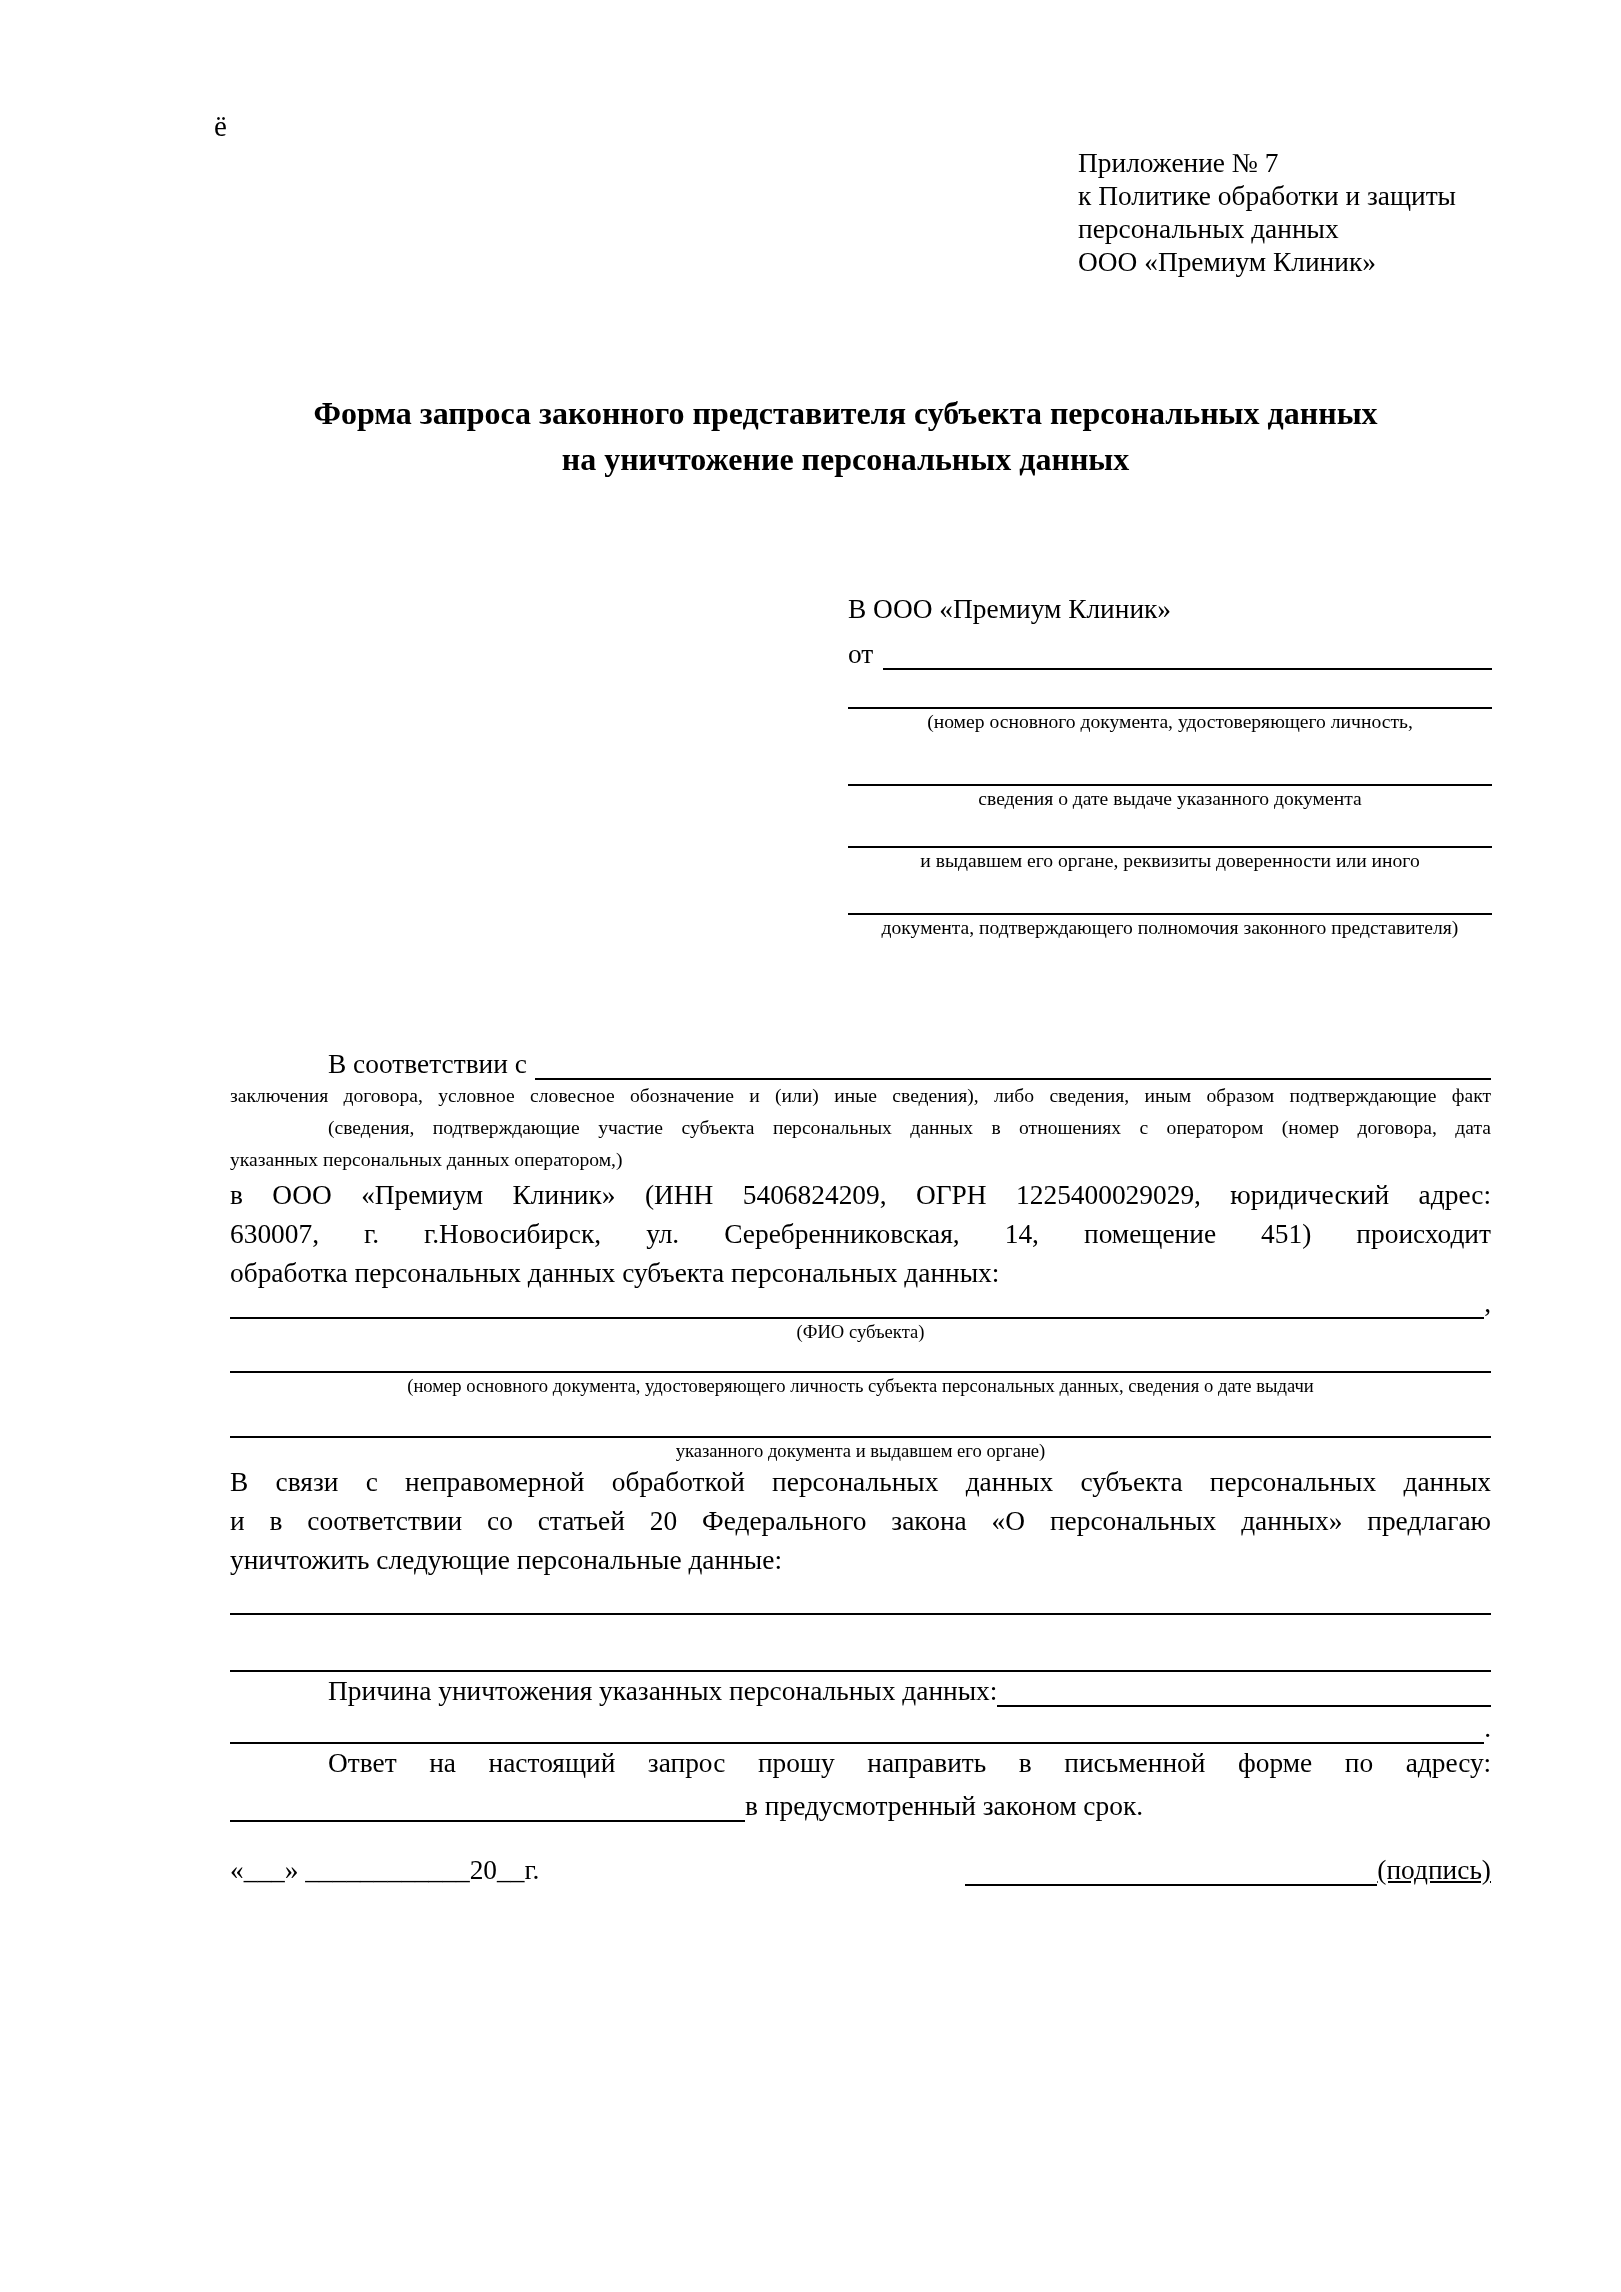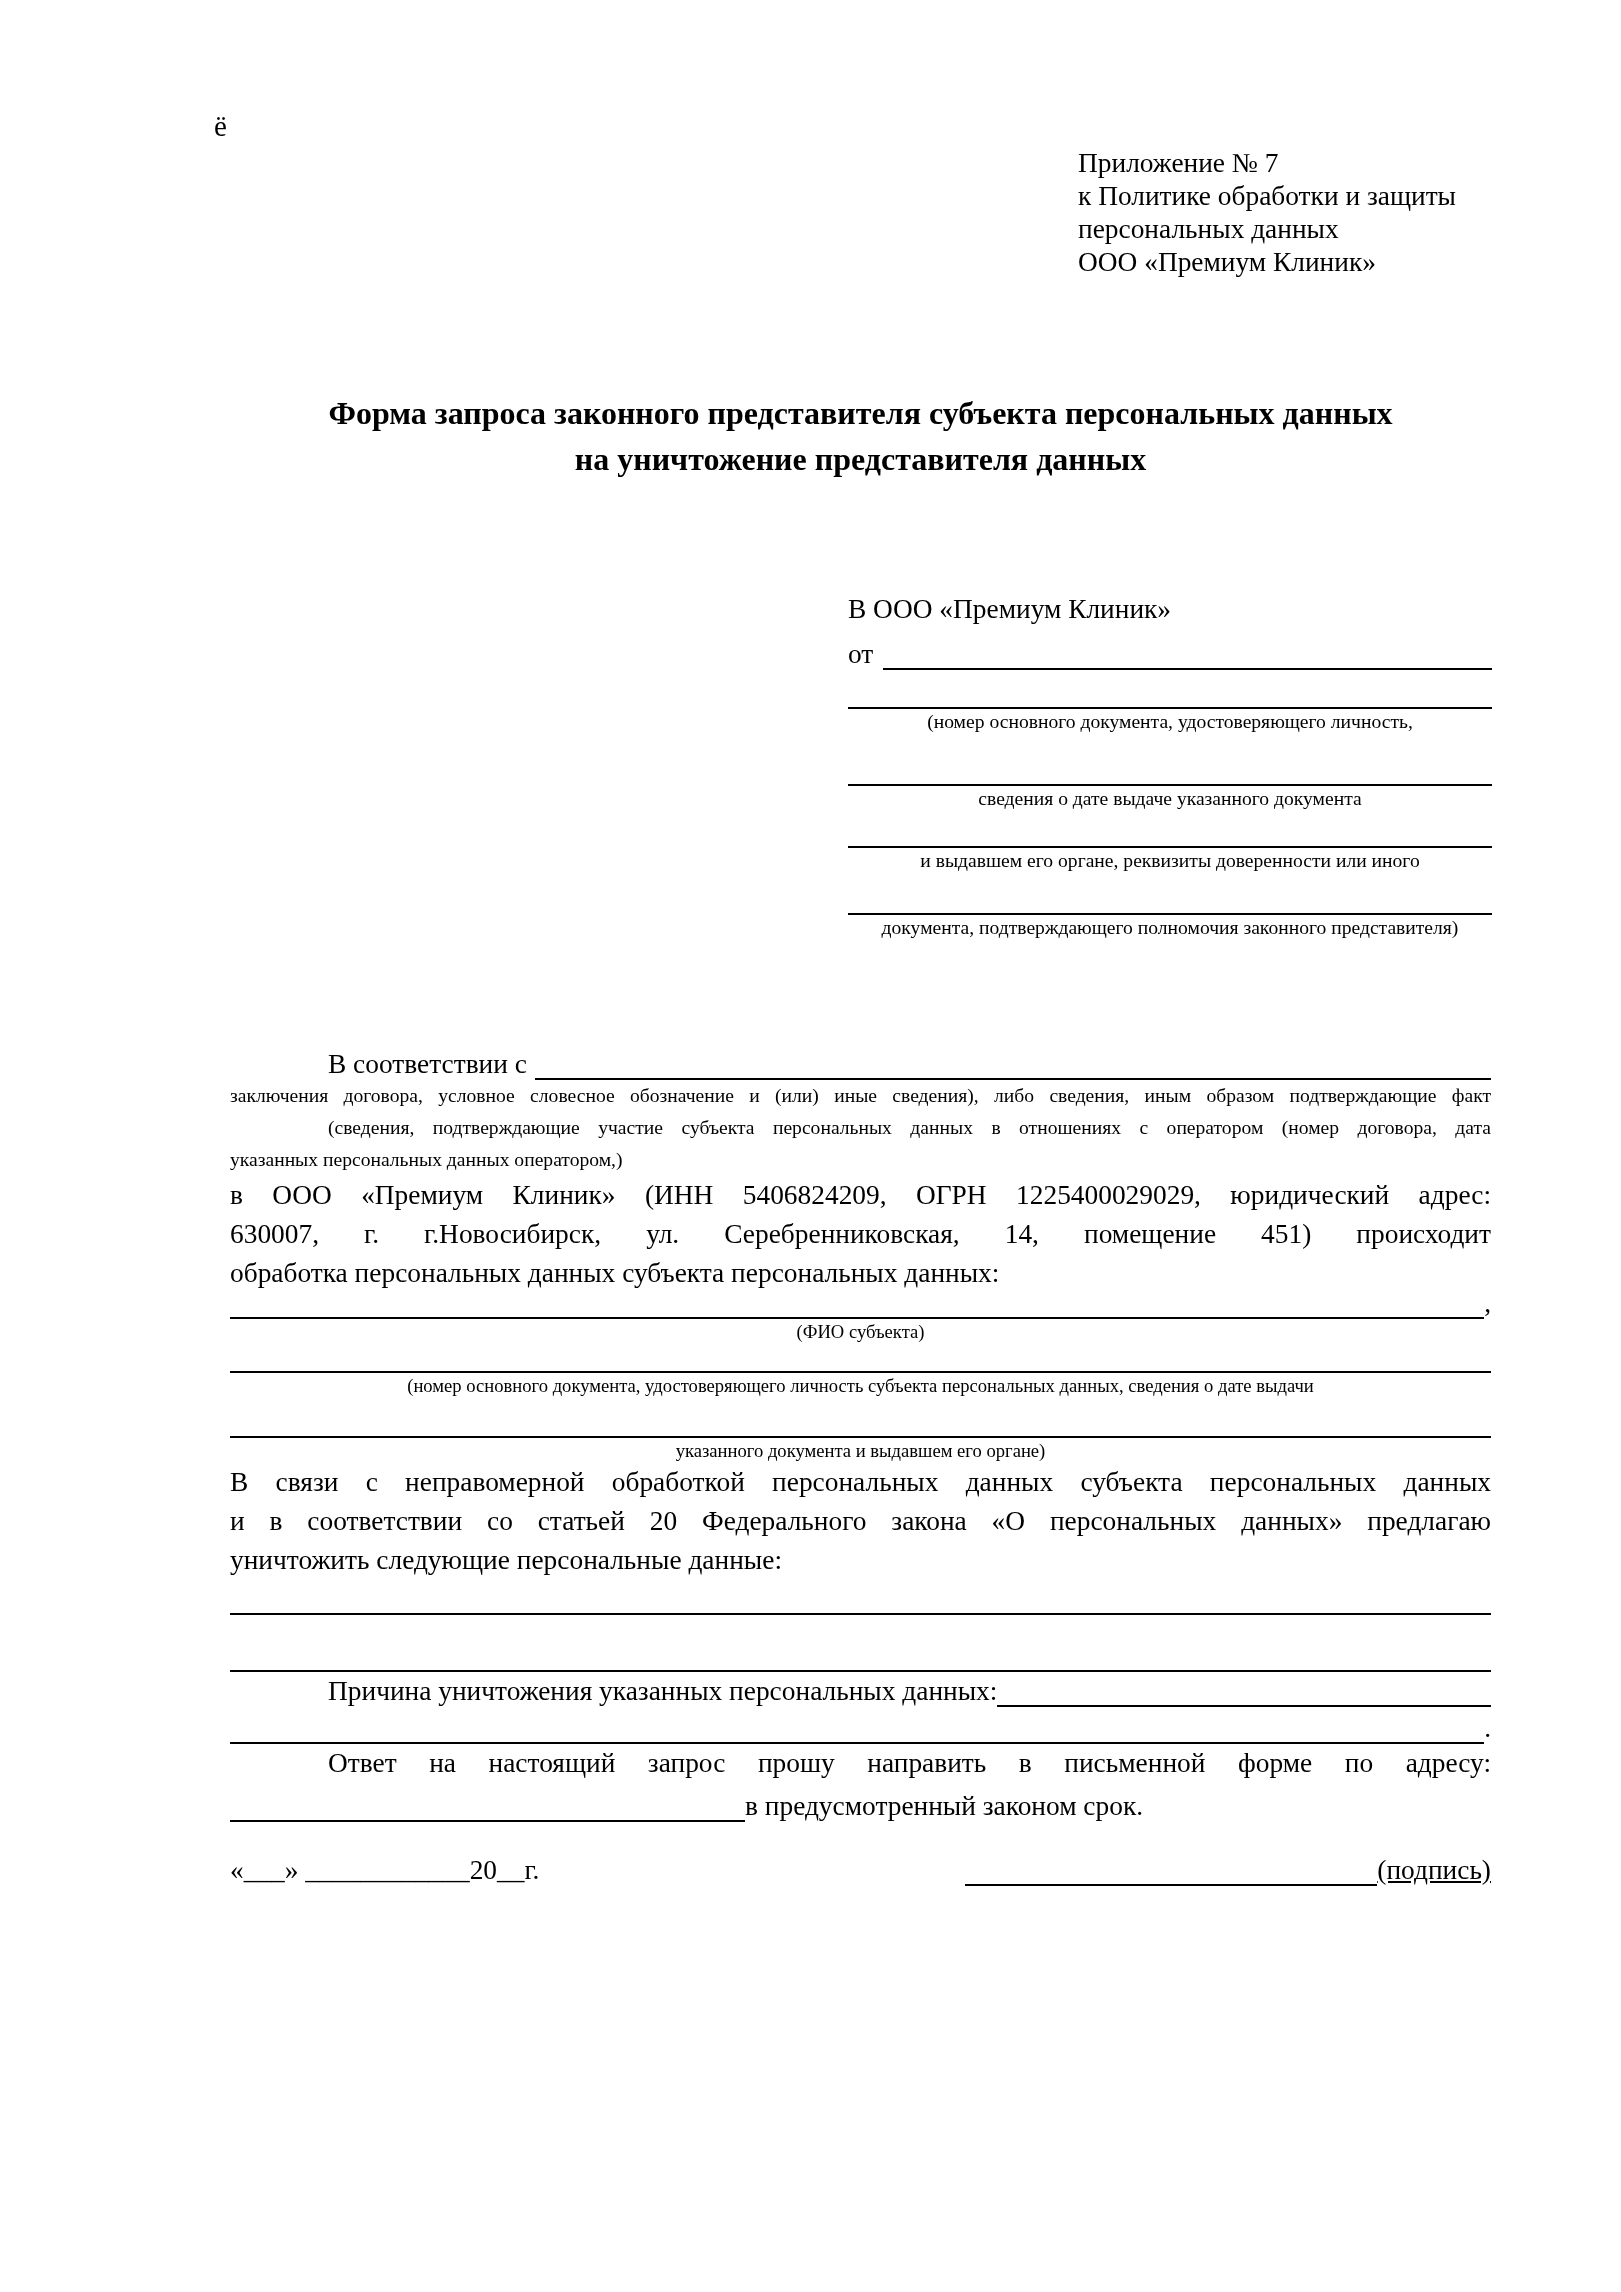--- a/index.html
+++ b/index.html
@@ -14,21 +14,21 @@
   }
   .stray {
     position: absolute; left: 214px; top: 110px;
     font-size: 29px;
   }
   .appendix {
     position: absolute; left: 1078px; top: 147px;
     font-size: 27.4px; line-height: 33px;
   }
   .title {
-    position: absolute; left: 230px; width: 1261px; top: 390px;
+    position: absolute; left: 215px; width: 1261px; top: 390px;
     font-size: 32px; font-weight: bold; text-align: center; line-height: 46px;
   }
   .title div { white-space: nowrap; }
   .addressee {
     position: absolute; left: 848px; width: 644px; top: 594px;
     font-size: 27.4px;
   }
   .flex-row { display: flex; align-items: flex-end; }
   .fill { flex: 1 1 auto; border-bottom: 2px solid #000; }
   .addr-to { height: 37px; }
@@ -73,21 +73,21 @@
 
   <div class="appendix">
     <div>Приложение № 7</div>
     <div>к Политике обработки и защиты</div>
     <div>персональных данных</div>
     <div>ООО «Премиум Клиник»</div>
   </div>
 
   <div class="title">
     <div>Форма запроса законного представителя субъекта персональных данных</div>
-    <div>на уничтожение представителя данных</div>
+    <div>на уничтожение персональных данных</div>
   </div>
 
   <div class="addressee">
     <div class="addr-to">В ООО «Премиум Клиник»</div>
     <div class="flex-row from-row">
       <span class="label">от</span>
       <span class="fill"></span>
     </div>
     <div class="blank h38"></div>
     <div class="cap">(номер основного документа, удостоверяющего личность,</div>

